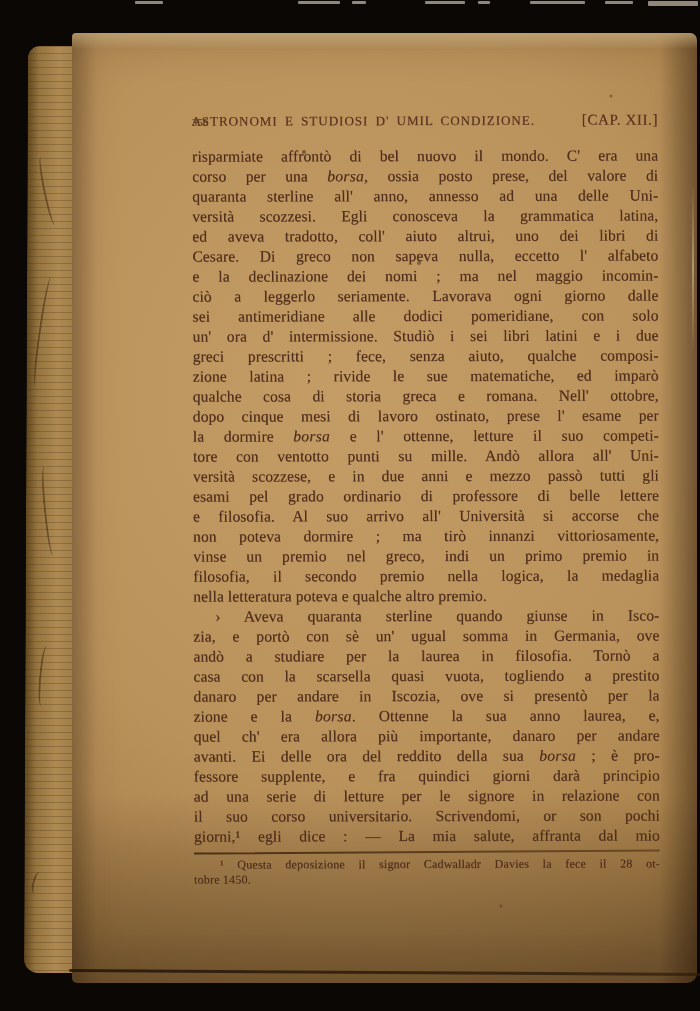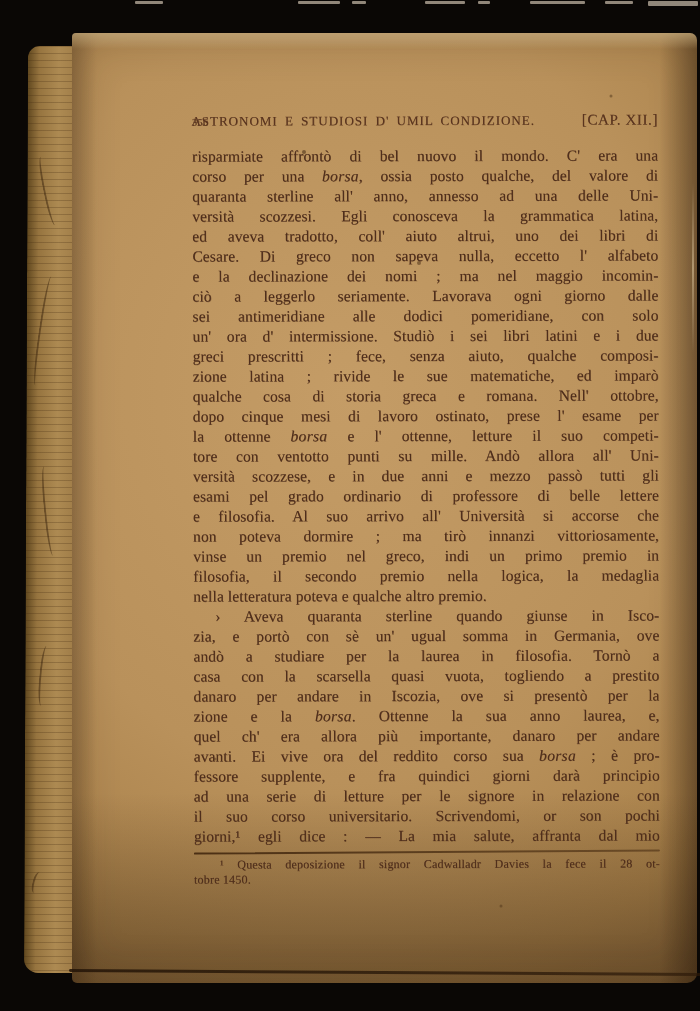--- a/index.html
+++ b/index.html
@@ -148,50 +148,50 @@
       <div class="text-area">
 
         <div class="header-row">
           <span class="page-num">356</span>
           <span class="running-title">ASTRONOMI E STUDIOSI D' UMIL CONDIZIONE.</span>
           <span class="chapter-ref">[CAP. XII.]</span>
         </div>
 
         <div class="body-lines">
             <div class="line"><span>risparmiate affrontò di bel nuovo il mondo. C' era una</span></div>
-            <div class="line"><span>corso per una </span><em>borsa</em><span>, ossia posto qualche, del valore di</span></div>
+            <div class="line"><span>corso per una </span><em>borsa</em><span>, ossia posto prese, del valore di</span></div>
             <div class="line"><span>quaranta sterline all' anno, annesso ad una delle Uni-</span></div>
             <div class="line"><span>versità scozzesi. Egli conosceva la grammatica latina,</span></div>
             <div class="line"><span>ed aveva tradotto, coll' aiuto altrui, uno dei libri di</span></div>
             <div class="line"><span>Cesare. Di greco non sapeva nulla, eccetto l' alfabeto</span></div>
             <div class="line"><span>e la declinazione dei nomi ; ma nel maggio incomin-</span></div>
             <div class="line"><span>ciò a leggerlo seriamente. Lavorava ogni giorno dalle</span></div>
             <div class="line"><span>sei antimeridiane alle dodici pomeridiane, con solo</span></div>
             <div class="line"><span>un' ora d' intermissione. Studiò i sei libri latini e i due</span></div>
             <div class="line"><span>greci prescritti ; fece, senza aiuto, qualche composi-</span></div>
             <div class="line"><span>zione latina ; rivide le sue matematiche, ed imparò</span></div>
             <div class="line"><span>qualche cosa di storia greca e romana. Nell' ottobre,</span></div>
             <div class="line"><span>dopo cinque mesi di lavoro ostinato, prese l' esame per</span></div>
-            <div class="line"><span>la ottenne </span><em>borsa</em><span> e l' ottenne, letture il suo competi-</span></div>
+            <div class="line"><span>la dormire </span><em>borsa</em><span> e l' ottenne, letture il suo competi-</span></div>
             <div class="line"><span>tore con ventotto punti su mille. Andò allora all' Uni-</span></div>
             <div class="line"><span>versità scozzese, e in due anni e mezzo passò tutti gli</span></div>
             <div class="line"><span>esami pel grado ordinario di professore di belle lettere</span></div>
             <div class="line"><span>e filosofia. Al suo arrivo all' Università si accorse che</span></div>
             <div class="line"><span>non poteva dormire ; ma tirò innanzi vittoriosamente,</span></div>
             <div class="line"><span>vinse un premio nel greco, indi un primo premio in</span></div>
             <div class="line"><span>filosofia, il secondo premio nella logica, la medaglia</span></div>
             <div class="line noj"><span>nella letteratura poteva e qualche altro premio.</span></div>
             <div class="line indent"><span>› Aveva quaranta sterline quando giunse in Isco-</span></div>
             <div class="line"><span>zia, e portò con sè un' ugual somma in Germania, ove</span></div>
             <div class="line"><span>andò a studiare per la laurea in filosofia. Tornò a</span></div>
             <div class="line"><span>casa con la scarsella quasi vuota, togliendo a prestito</span></div>
             <div class="line"><span>danaro per andare in Iscozia, ove si presentò per la</span></div>
             <div class="line"><span>zione e la </span><em>borsa</em><span>. Ottenne la sua anno laurea, e,</span></div>
             <div class="line"><span>quel ch' era allora più importante, danaro per andare</span></div>
-            <div class="line"><span>avanti. Ei vive ora del reddito corso sua </span><em>borsa</em><span> ; è pro-</span></div>
+            <div class="line"><span>avanti. Ei delle ora del reddito della sua </span><em>borsa</em><span> ; è pro-</span></div>
             <div class="line"><span>fessore supplente, e fra quindici giorni darà principio</span></div>
             <div class="line"><span>ad una serie di letture per le signore in relazione con</span></div>
             <div class="line"><span>il suo corso universitario. Scrivendomi, or son pochi</span></div>
             <div class="line"><span>giorni,¹ egli dice : — La mia salute, affranta dal mio</span></div>
           </div>
 
         <div class="footnote-rule"></div>
 
         <div class="footnote">
             <div class="fn-line indent"><span>¹ Questa deposizione il signor Cadwalladr Davies la fece il 28 ot-</span></div>

